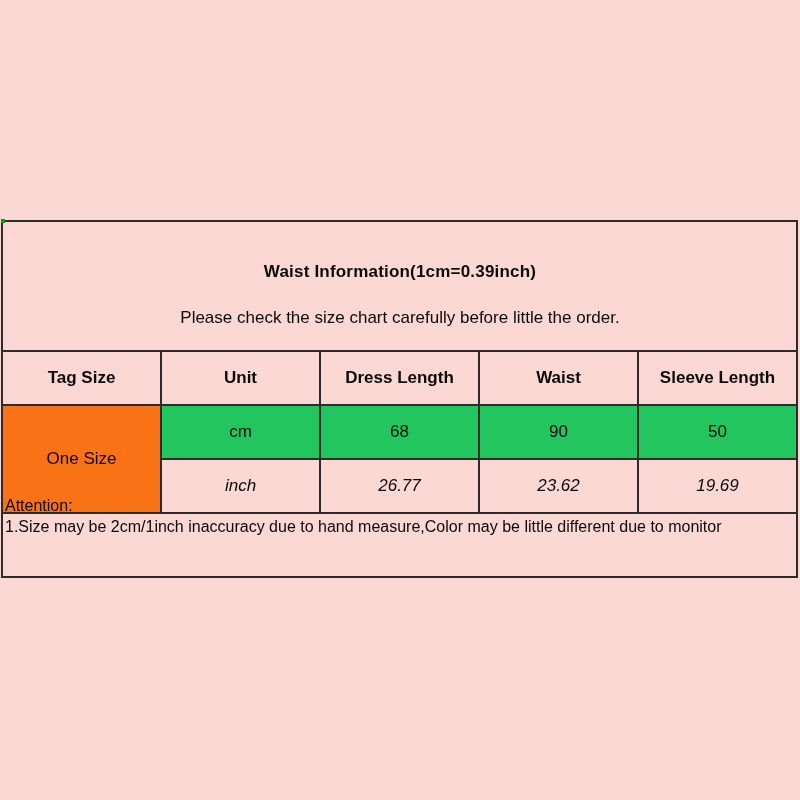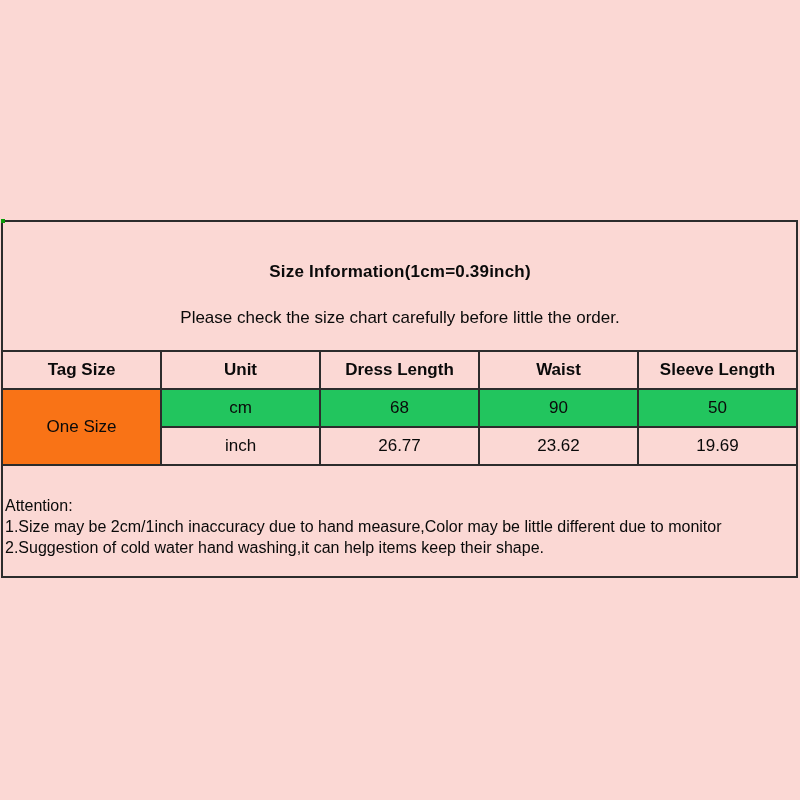--- a/index.html
+++ b/index.html
@@ -54,49 +54,49 @@
     border-collapse: collapse;
     table-layout: fixed;
   }
   table.size-table th, table.size-table td {
     border: 2px solid #2c2c2c;
     height: 18px;
     box-sizing: border-box;
     text-align: center;
     vertical-align: middle;
     font-size: 17px;
-    padding: 8px;
+    padding: 16px;
     width: 20%;
   }
   table.size-table th {
     font-weight: bold;
     background: transparent; 
   }
   td.cell-white { background: #22c55e; }
-  td.cell-pink  { background: transparent; }
+  td.cell-pink  { background: transparent; font-style: italic; }
   td.tag-size   { background: #f97316; font-weight: normal; font-size: 18px; }
 
   .attention {
     position: absolute;
     left: 5px; top: 495px;
     width: 788px;
     font-size: 16px;
     line-height: 21px;
     white-space: nowrap;
   }
 </style>
 </head>
 <body style="background-color: rgb(251, 216, 212);">
 
 <div class="canvas">
 
   <div class="panel" style="border-color: rgb(44, 44, 44);"></div>
   <div class="artifact-dot" style="background-color: rgb(10, 154, 10);"></div>
 
-  <div class="title">Size Information(1cm=0.39inch)</div>
+  <div class="title">Waist Information(1cm=0.39inch)</div>
   <div class="subtitle">Please check the size chart carefully before little the order.</div>
 
   <table class="size-table">
     <tbody>
       <tr>
         <th>Tag Size</th>
         <th>Unit</th>
         <th>Dress Length</th>
         <th>Waist</th>
         <th>Sleeve Length</th>
@@ -113,16 +113,15 @@
         <td class="cell-pink">26.77</td>
         <td class="cell-pink">23.62</td>
         <td class="cell-pink">19.69</td>
       </tr>
     </tbody>
   </table>
 
   <div class="attention">
     <div>Attention:</div>
     <div>1.Size may be 2cm/1inch inaccuracy due to hand measure,Color may be little different due to monitor</div>
-    <div>2.Suggestion of cold water hand washing,it can help items keep their shape.</div>
   </div>
 
 </div>
 
 </body></html>

